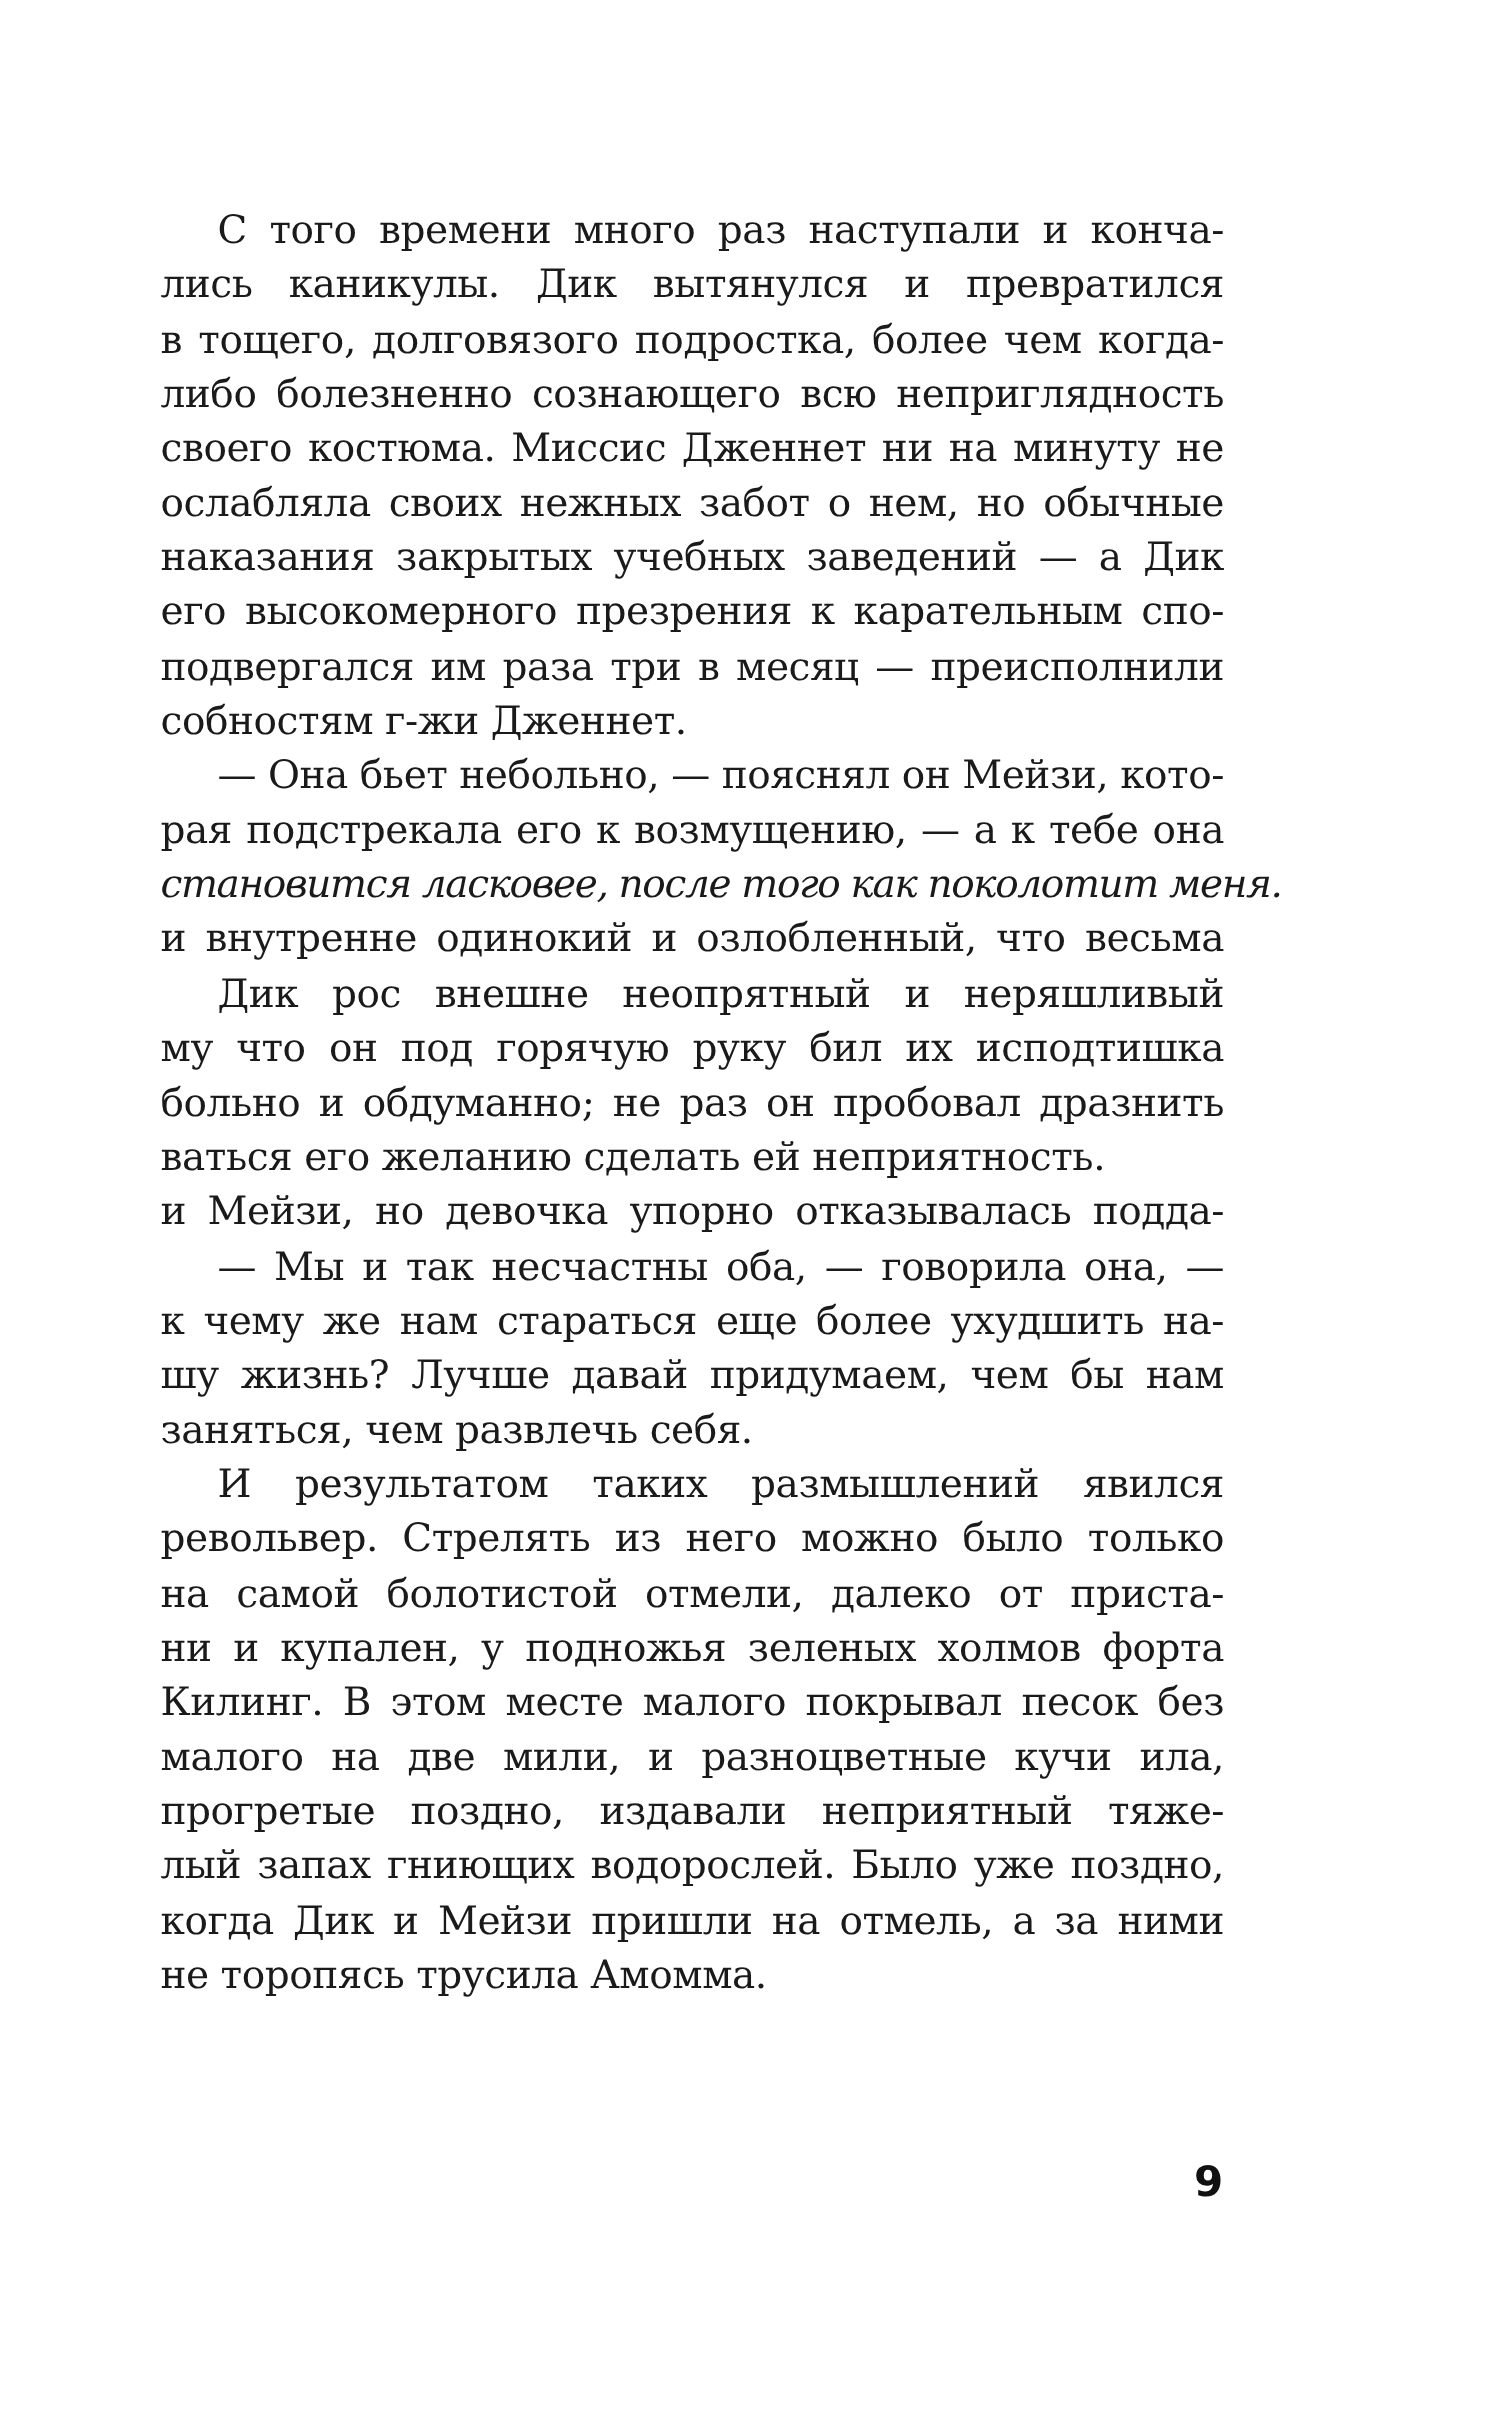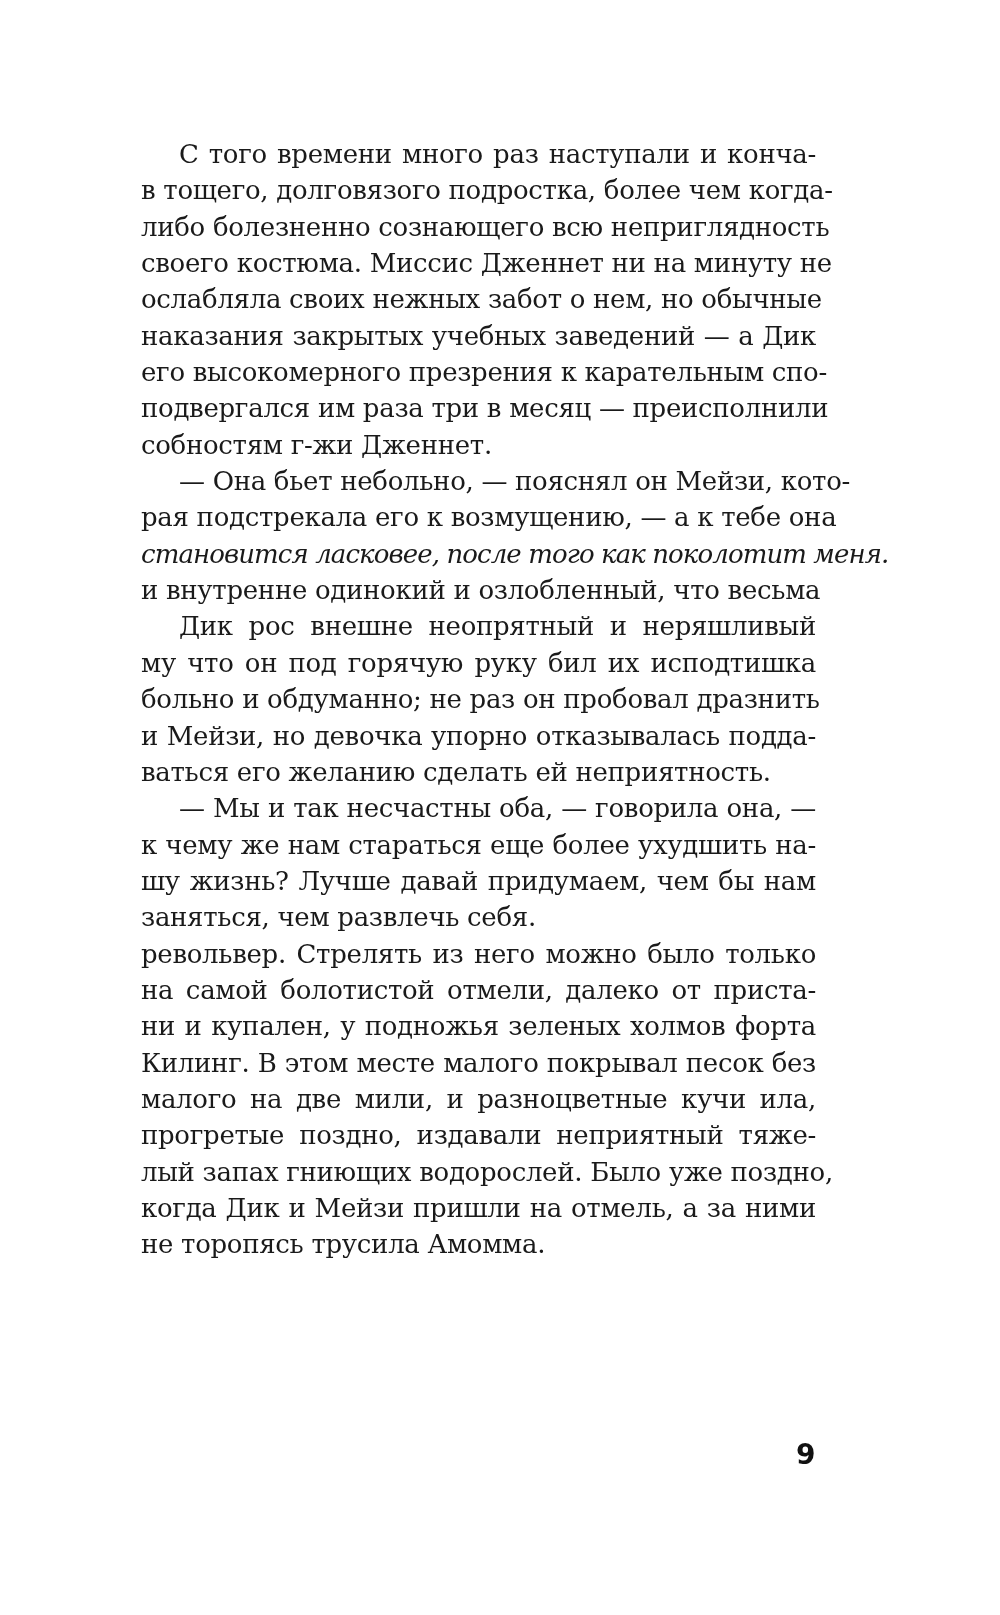--- a/index.html
+++ b/index.html
@@ -31,21 +31,20 @@
       letter-spacing: -0.3px;
     }
     .line {
       display: block;
       height: 36.35px;
       line-height: 36.35px;
       white-space: nowrap;
       text-align: justify;
       text-align-last: justify;
       transform-origin: left center;
-      margin-left: 34px;
     }
     .line.last {
       text-align: left;
       text-align-last: left;
     }
     .line.indent {
       padding-left: 38px;
     }
     .page-number {
       position: absolute;
@@ -58,20 +57,21 @@
     }
   </style>
 </head>
 <body>
 
 <div class="page">
   <div class="text-block">
 
     <div>
       <span class="line indent">С того времени много раз наступали и конча-</span>
+      <span class="line">лись каникулы. Дик вытянулся и превратился</span>
       <span class="line">в тощего, долговязого подростка, более чем когда-</span>
       <span class="line">либо болезненно сознающего всю неприглядность</span>
       <span class="line">своего костюма. Миссис Дженнет ни на минуту не</span>
       <span class="line">ослабляла своих нежных забот о нем, но обычные</span>
       <span class="line">наказания закрытых учебных заведений — а Дик</span>
       <span class="line">его высокомерного презрения к карательным спо-</span>
       <span class="line">подвергался им раза три в месяц — преисполнили</span>
       <span class="line last">собностям г-жи Дженнет.</span>
     </div>
 
@@ -79,32 +79,33 @@
       <span class="line indent">— Она бьет небольно, — пояснял он Мейзи, кото-</span>
       <span class="line">рая подстрекала его к возмущению, — а к тебе она</span>
       <span class="line last" style="letter-spacing:-0.9px;font-style:italic;">становится ласковее, после того как поколотит меня.</span>
     </div>
 
     <div>
       <span class="line">и внутренне одинокий и озлобленный, что весьма</span>
       <span class="line indent">Дик рос внешне неопрятный и неряшливый</span>
       <span class="line">му что он под горячую руку бил их исподтишка</span>
       <span class="line">больно и обдуманно; не раз он пробовал дразнить</span>
+      <span class="line last">ваться его желанию сделать ей неприятность.</span>
       <span class="line">и Мейзи, но девочка упорно отказывалась подда-</span>
-      <span class="line last">ваться его желанию сделать ей неприятность.</span>
     </div>
 
     <div>
       <span class="line indent">— Мы и так несчастны оба, — говорила она, —</span>
       <span class="line">к чему же нам стараться еще более ухудшить на-</span>
       <span class="line">шу жизнь? Лучше давай придумаем, чем бы нам</span>
       <span class="line last">заняться, чем развлечь себя.</span>
     </div>
 
     <div>
+      <span class="line indent">И результатом таких размышлений явился</span>
       <span class="line">револьвер. Стрелять из него можно было только</span>
       <span class="line">на самой болотистой отмели, далеко от приста-</span>
       <span class="line">ни и купален, у подножья зеленых холмов форта</span>
       <span class="line">Килинг. В этом месте малого покрывал песок без</span>
       <span class="line">малого на две мили, и разноцветные кучи ила,</span>
       <span class="line">прогретые поздно, издавали неприятный тяже-</span>
       <span class="line">лый запах гниющих водорослей. Было уже поздно,</span>
       <span class="line">когда Дик и Мейзи пришли на отмель, а за ними</span>
       <span class="line last">не торопясь трусила Амомма.</span>
     </div>

